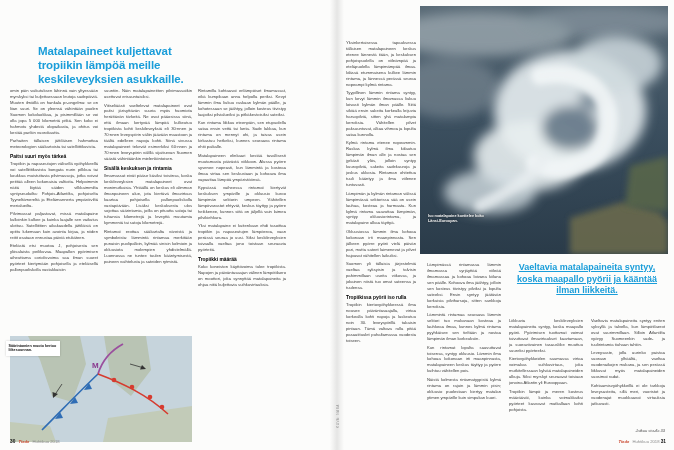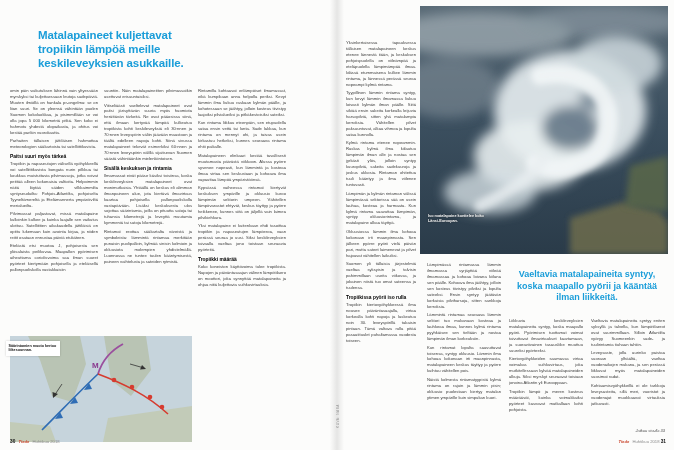--- a/index.html
+++ b/index.html
@@ -14,26 +14,26 @@
     background: #fcfcfb;
     overflow: hidden;
   }
   .gutter {
     position: absolute; left: 330px; top: 0; width: 14px; height: 450px;
     background: linear-gradient(90deg, rgba(0,0,0,0) 0%, rgba(0,0,0,0.09) 50%, rgba(0,0,0,0) 100%);
     pointer-events: none;
   }
   .headline { position: absolute; font-weight: 700; color: #1a9dd9; }
   #left-headline {
-    left: 38px; top: 28px; width: 178px;
+    left: 38px; top: 44px; width: 178px;
     font-size: 11.5px; line-height: 1.22; letter-spacing: -0.1px;
   }
   #right-headline {
-    left: 509px; top: 269px; width: 156px;
-    font-size: 9px; line-height: 1.3; text-align: center;
+    left: 509px; top: 262px; width: 156px;
+    font-size: 9px; line-height: 1.3; text-align: center; text-decoration: underline;
   }
   .col {
     position: absolute; overflow: hidden;
     font-size: 4.2px; line-height: 1.42; color: #3c3c3c;
     text-align: justify;
   }
   .col p { margin: 0 0 2.6px; }
   .col .subhead {
     font-size: 4.9px; font-weight: 700; color: #000;
     margin: 3.5px 0 1.6px; line-height: 1.15; text-align: left;

